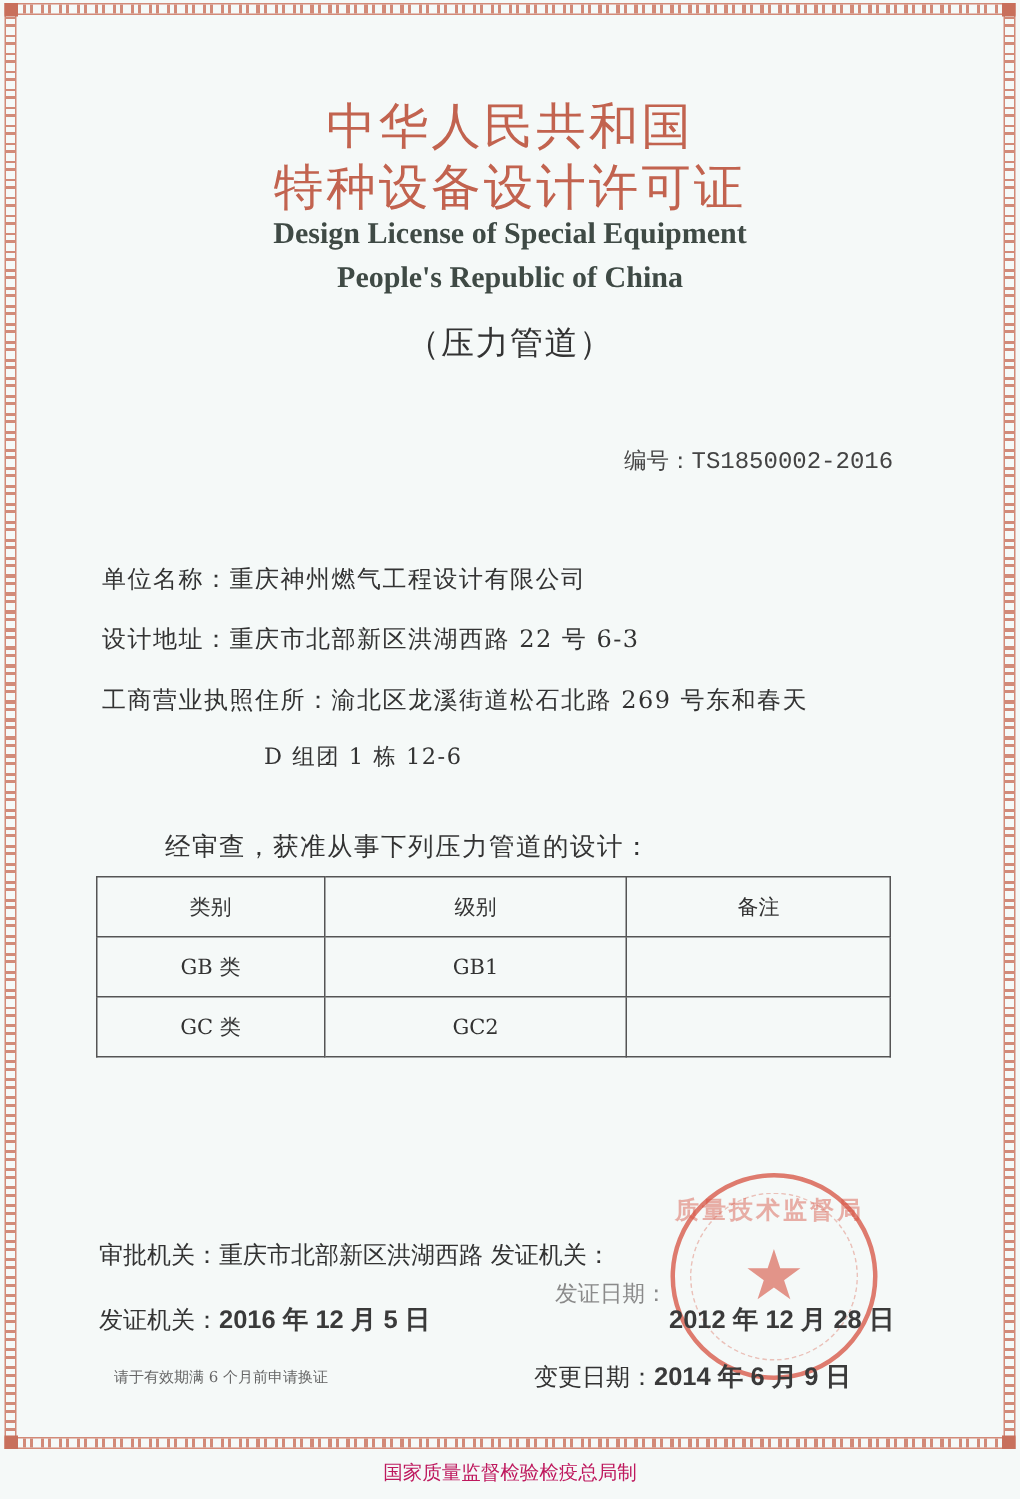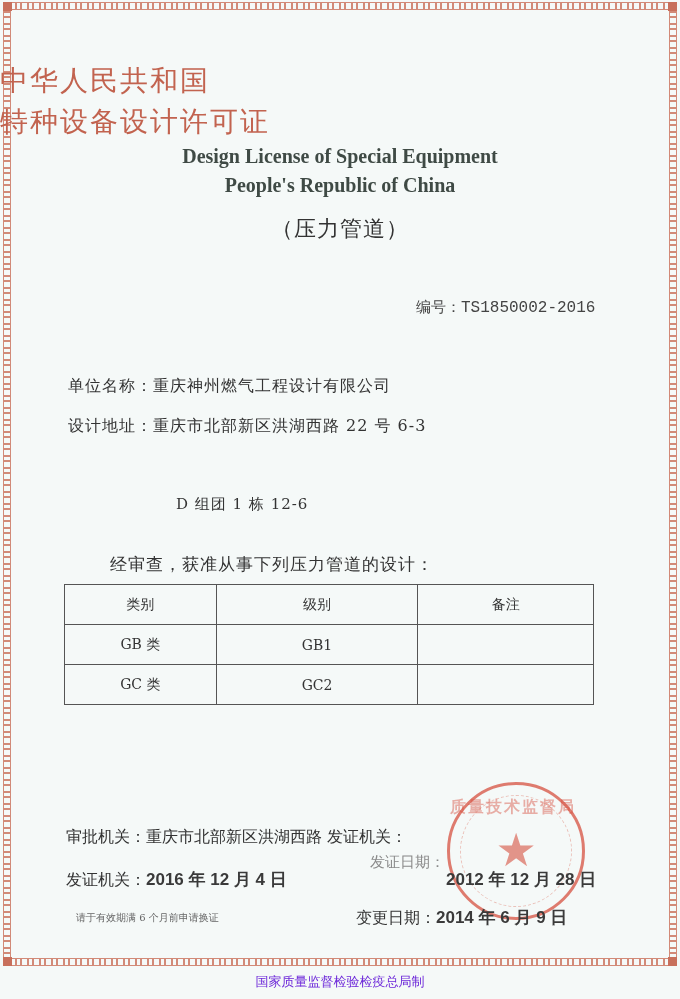--- a/index.html
+++ b/index.html
@@ -22,22 +22,22 @@
         repeating-linear-gradient(0deg, #d28a78 0 2px, transparent 2px 5px, #d28a78 5px 7px, transparent 7px 12px);
       border-left: 1.5px solid #d28a78; border-right: 1.5px solid #d28a78; }
     .band.left { left: 0; }
     .band.right { right: 0; }
     .corner { position: absolute; width: 9px; height: 9px; background: #c8705c; }
     .corner.tl { left: 0; top: 0; } .corner.tr { right: 0; top: 0; }
     .corner.bl { left: 0; bottom: 0; } .corner.br { right: 0; bottom: 0; }
 
     .abs { position: absolute; white-space: nowrap; }
 
-    .title-cn { left: 0; width: 680px; color: #c2634f;
-      font-family: Liberation Sans, sans-serif; font-size: 28px; letter-spacing: 2px; }
+    .title-cn { left: 0; width: 680px; text-align: center; color: #c2634f;
+      font-family: Liberation Sans, sans-serif; font-size: 33px; letter-spacing: 2px; }
     .title-cn.l1 { top: 62px; }
     .title-cn.l2 { top: 103px; }
     .title-en { left: 0; width: 680px; text-align: center; color: #3f4a45;
       font-family: "Liberation Serif", serif; font-weight: bold; font-size: 20px; }
     .title-en.l1 { top: 145px; }
     .title-en.l2 { top: 174px; }
     .subtitle { left: 0; width: 680px; text-align: center; top: 214px;
       font-family: "DejaVu Sans", sans-serif; font-size: 22px; color: #333; letter-spacing: 1px; }
 
     .serial { left: 416px; top: 298px; font-size: 15px; color: #444; }
@@ -74,21 +74,21 @@
     .seal { position: absolute; left: 447px; top: 782px; width: 138px; height: 138px;
       border-radius: 50%; border: 3px solid rgba(214, 80, 64, 0.75); }
     .seal .inner { position: absolute; left: 10px; top: 10px; right: 10px; bottom: 10px;
       border-radius: 50%; border: 1px dashed rgba(214, 90, 70, 0.35); }
     .seal .star { position: absolute; left: 0; right: 0; top: 38px; text-align: center;
       color: rgba(214, 80, 64, 0.6); font-size: 46px; font-family: "DejaVu Sans", sans-serif; }
     .seal .ring-text { position: absolute; left: 0; right: 0; top: 12px; text-align: left;
       color: rgba(214, 80, 64, 0.45); font-size: 16px; font-family: "DejaVu Sans", sans-serif; letter-spacing: 2px; font-weight: bold; }
 
     .footer { left: 0; width: 680px; text-align: center; top: 973px; font-size: 13px;
-      color: #6d28d9; font-family: "DejaVu Sans", sans-serif; }
+      color: #be185d; font-family: "DejaVu Sans", sans-serif; }
   </style>
 </head>
 <body>
 
 <div class="page">
 
   <div class="border">
     <div class="band top"></div>
     <div class="band bottom"></div>
     <div class="band left"></div>
@@ -107,20 +107,23 @@
 
   <div class="abs serial">
     <span class="lbl">编号：</span><span class="val">TS1850002-2016</span>
   </div>
 
   <div class="abs field f1">
     <span class="lbl">单位名称：</span><span>重庆神州燃气工程设计有限公司</span>
   </div>
   <div class="abs field f2">
     <span class="lbl">设计地址：</span><span>重庆市北部新区洪湖西路 22 号 6-3</span>
+  </div>
+  <div class="abs field f3">
+    <span class="lbl">工商营业执照住所：</span><span>渝北区龙溪街道松石北路 269 号东和春天</span>
   </div>
   <div class="abs field f3b">D 组团 1 栋 12-6</div>
 
   <div class="abs intro">经审查，获准从事下列压力管道的设计：</div>
 
   <table class="grid">
     <colgroup>
         <col class="c1">
         <col class="c2">
         <col class="c3">
@@ -149,21 +152,21 @@
     <div class="ring-text">质量技术监督局</div>
     <div class="star">★</div>
   </div>
 
   <div class="abs bottom-line b1">
     <span class="lbl">审批机关：</span><span>重庆市北部新区洪湖西路</span>
     <span class="lbl">发证机关：</span>
   </div>
 
   <div class="abs bottom-line b2">
-    <span>发证机关：</span><span class="val">2016 年 12 月 4 日</span>
+    <span>发证机关：</span><span class="val">2016 年 12 月 5 日</span>
   </div>
 
   <div class="abs b3">发证日期：</div>
   <div class="abs b4">2012 年 12 月 28 日</div>
 
   <div class="abs b5">请于有效期满 6 个月前申请换证</div>
 
   <div class="abs b6">
     <span>变更日期：</span><span class="val">2014 年 6 月 9 日</span>
   </div>

